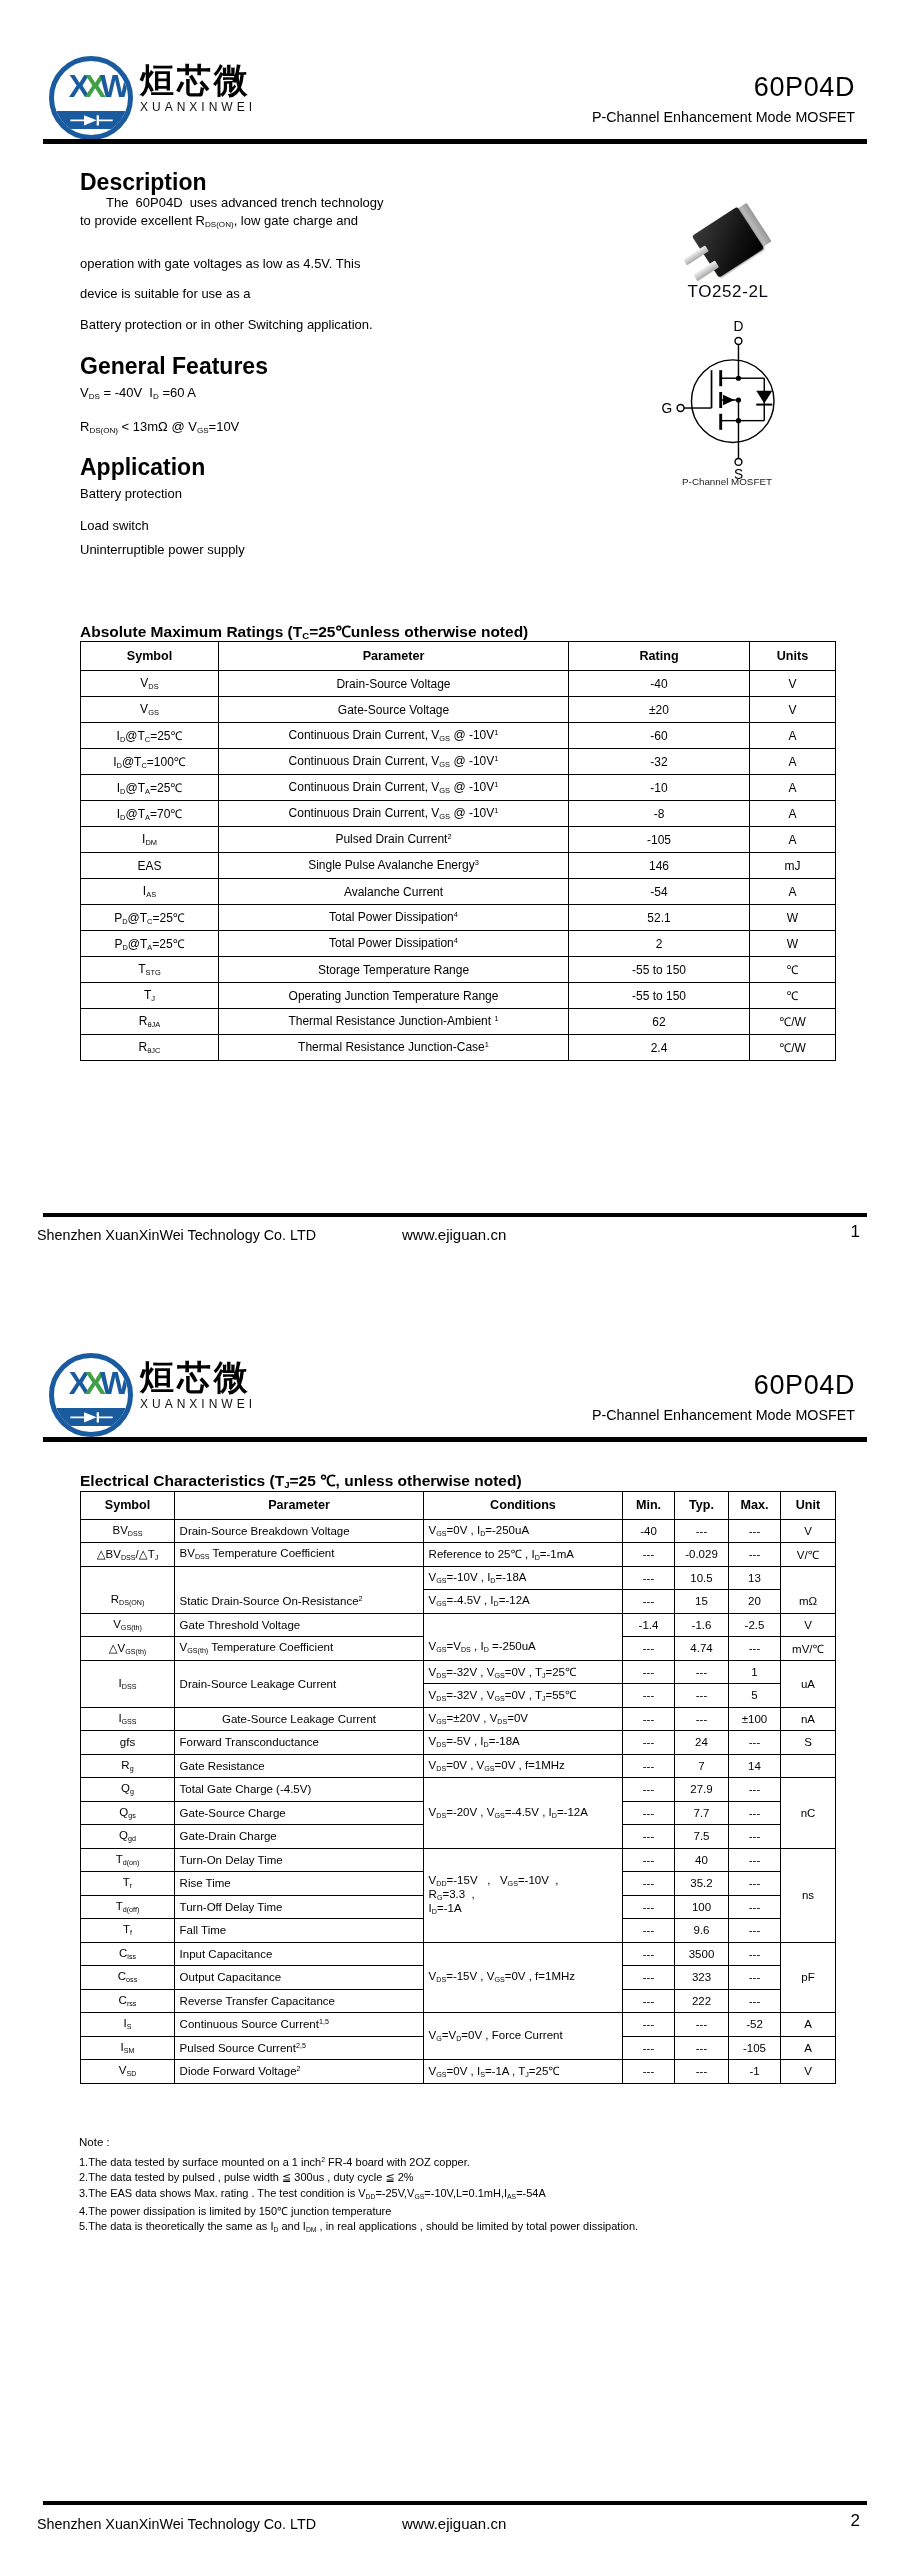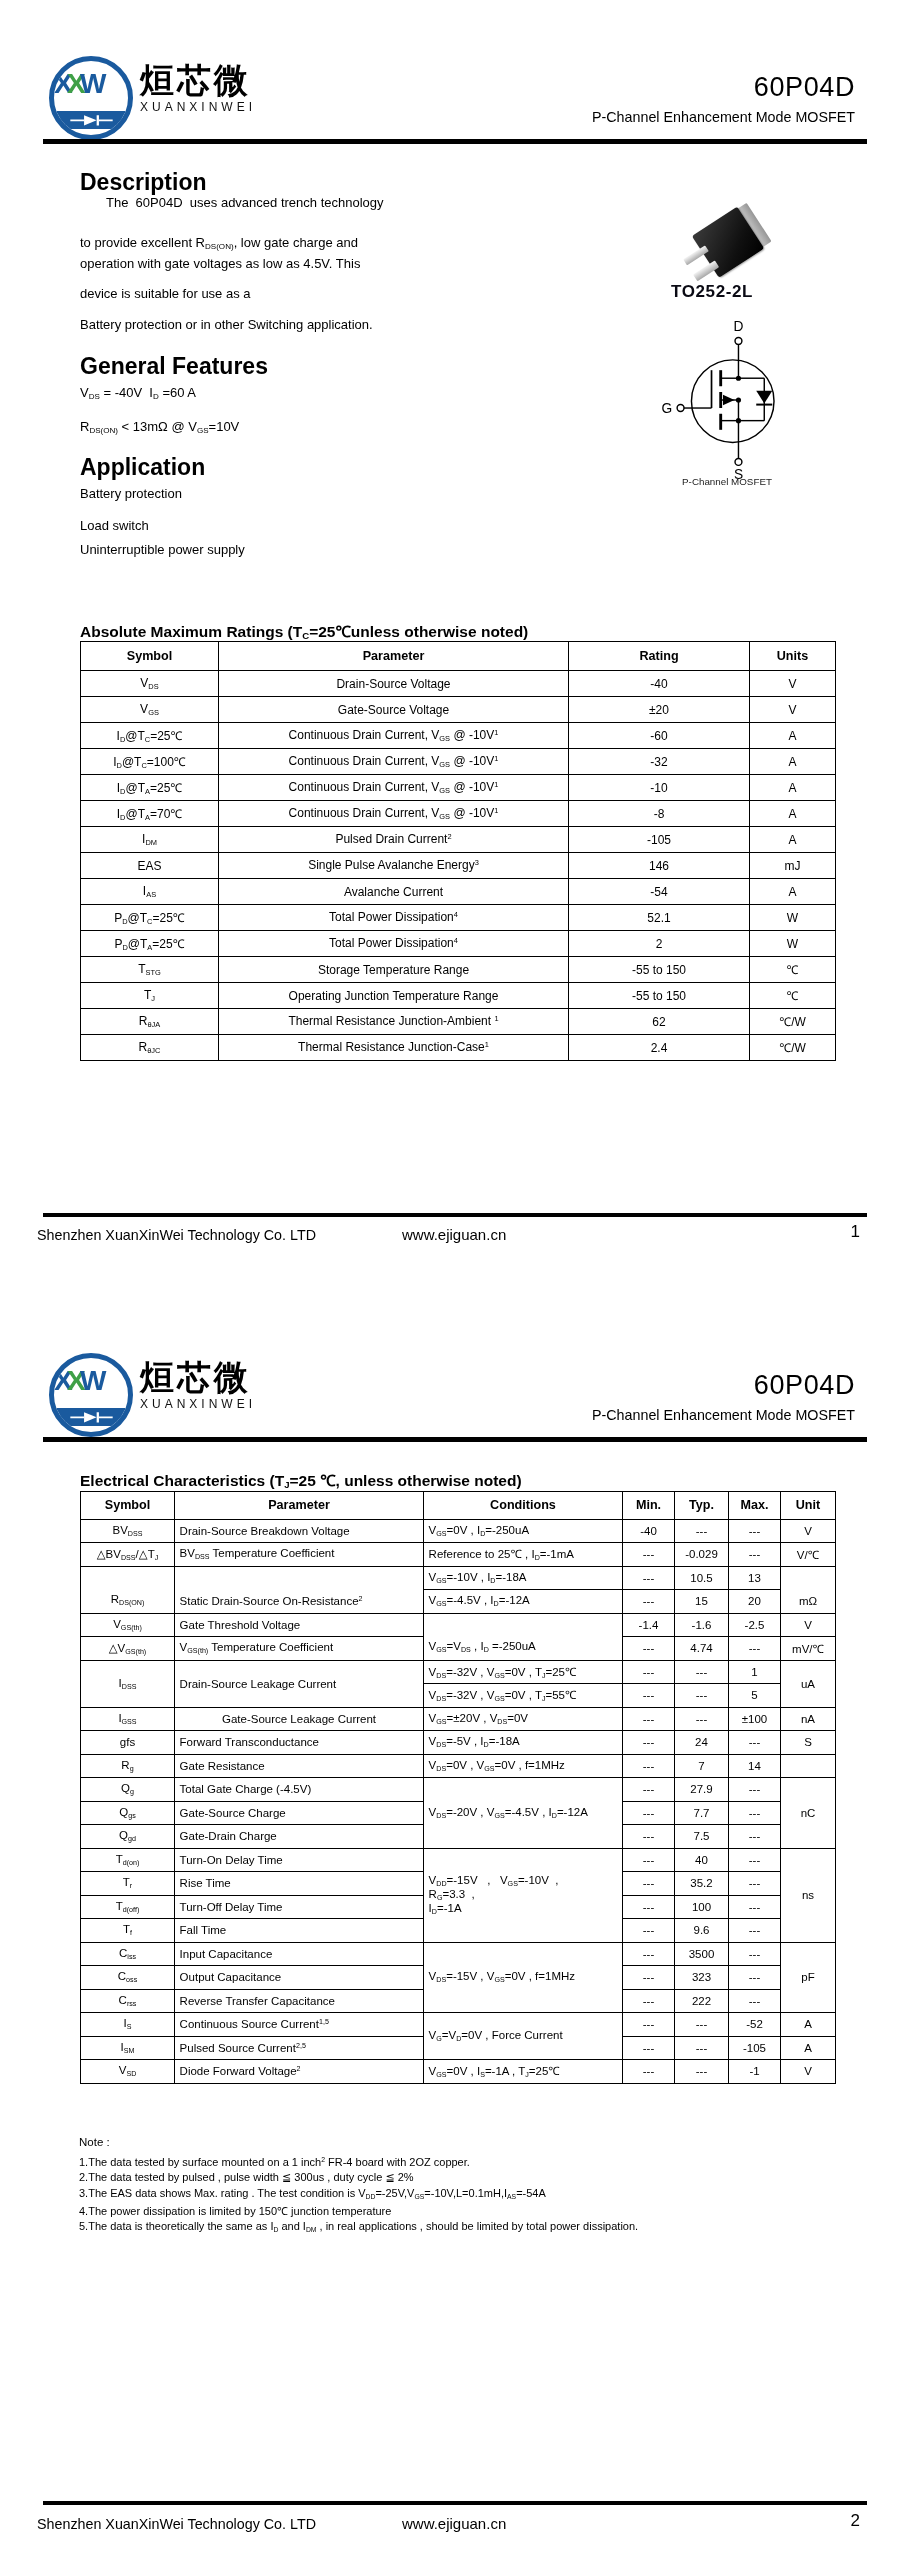--- a/index.html
+++ b/index.html
@@ -13,22 +13,22 @@
   sup { font-size: 0.62em; vertical-align: 0.55em; }
 
   
   .rule { position: absolute; background: #000; }
   .logo { position: absolute; left: 49px; width: 264px; height: 91px; }
   .logo-circle {
     position: absolute; left: 0; top: 1.1px; width: 84px; height: 84px;
     border: 5.7px solid #1a5a9e; border-radius: 50%; overflow: hidden; background: #fff;
   }
   .logo-mono {
-    position: absolute; top: 9.2px; left: 0; right: 3.4px; text-align: left;
-    font-size: 28px; font-weight: bold; letter-spacing: -5.7px; line-height: 1;
+    position: absolute; top: 9.2px; left: 0; right: 3.4px; text-align: right;
+    font-size: 32px; font-weight: bold; letter-spacing: -5.7px; line-height: 1;
   }
   .logo-mono .m-blue { color: #1a5a9e; }
   .logo-mono .m-green { color: #3fa047; }
   .logo-band {
     position: absolute; bottom: 5.7px; left: -3.4px; right: -3.4px; height: 18.4px;
     background: #1a5a9e; display: flex; align-items: center; justify-content: center;
   }
   .logo-text { position: absolute; left: 91px; top: 8px; width: 172px; }
   .logo-cn { font-size: 34px; font-weight: 900; letter-spacing: 2.9px; line-height: 1.05; color: #000; white-space: nowrap; }
   .logo-en { font-size: 12px; letter-spacing: 4px; margin-top: 1.7px; color: #111; white-space: nowrap; }
@@ -44,22 +44,22 @@
   
   .pkg { position: absolute; left: 686px; top: 204px; width: 92px; height: 77px; }
   .pkg-rot { position: absolute; left: 12.6px; top: 4.6px; width: 69px; height: 63px; transform: rotate(-33deg); }
   .pkg-tab { position: absolute; left: 52px; top: 6.9px; width: 13.8px; height: 46px;
              background: linear-gradient(90deg, #d6d6d6, #969696); border-radius: 1.7px; }
   .pkg-body { position: absolute; left: 2.3px; top: 4.6px; width: 54px; height: 50px;
               background: linear-gradient(145deg, #3a3a3a, #101010 65%, #000);
               border-radius: 2.9px; box-shadow: 0.6px 1.1px 1.7px rgba(0,0,0,0.35); }
   .pkg-lead { position: absolute; width: 26px; height: 7.5px;
               background: linear-gradient(#f4f4f4, #a8a8a8); border-radius: 1.1px; }
-  .pkg-name { position: absolute; left: 652px; top: 282px; width: 120px; text-align: center;
-              font-size: 17px; font-weight: bold; color: #0a0a14; letter-spacing: 0.6px; }
+  .pkg-name { position: absolute; left: 668px; top: 282px; width: 120px; text-align: center;
+              font-size: 17px; font-weight: normal; color: #0a0a14; letter-spacing: 0.6px; }
   .mosfet { position: absolute; left: 661px; top: 314px; }
   .pkg-caption { position: absolute; left: 661px; top: 476px; width: 132px; text-align: center; font-size: 9.8px; color: #222; }
 
   
   .tbl-title { position: absolute; left: 80px; font-size: 15.5px; font-weight: bold; }
   .dtable { position: absolute; left: 80px; border-collapse: collapse; table-layout: fixed;
             border: 1.7px solid #000; width: 754px; background: #fff; }
   .dtable th, .dtable td { border: 1.1px solid #000; text-align: center; vertical-align: middle;
             padding: 1.1px 4.6px; overflow: hidden; }
   .dtable th { font-weight: bold; }
@@ -98,21 +98,21 @@
     <div class="logo-en">XUANXINWEI</div>
   </div>
 </div>
 
 <div class="pn" style="top:72px">60P04D</div>
 <div class="subtitle" style="top:109px">P-Channel Enhancement Mode MOSFET</div>
 <div class="rule" style="left:43px; top:139px; width:824px; height:4.6px"></div>
 
 <div class="h-section" style="top:169px">Description</div>
 <div class="body-line indent" style="top:195px">The&nbsp;&nbsp;60P04D&nbsp;&nbsp;uses advanced trench technology</div>
-<div class="body-line" style="top:235px">to provide excellent R<sub>DS(ON)</sub>, low gate charge and</div>
+<div class="body-line" style="top:213px">to provide excellent R<sub>DS(ON)</sub>, low gate charge and</div>
 <div class="body-line" style="top:256px">operation with gate voltages as low as 4.5V. This</div>
 <div class="body-line" style="top:286px">device is suitable for use as a</div>
 <div class="body-line" style="top:317px">Battery protection or in other Switching application.</div>
 
 <div class="h-section" style="top:353px">General Features</div>
 <div class="body-line" style="top:385px">V<sub>DS</sub> = -40V&nbsp;&nbsp;I<sub>D</sub> =60 A</div>
 <div class="body-line" style="top:419px">R<sub>DS(ON)</sub> &lt; 13mΩ @ V<sub>GS</sub>=10V</div>
 
 <div class="h-section" style="top:454px">Application</div>
 <div class="body-line" style="top:486px">Battery protection</div>

